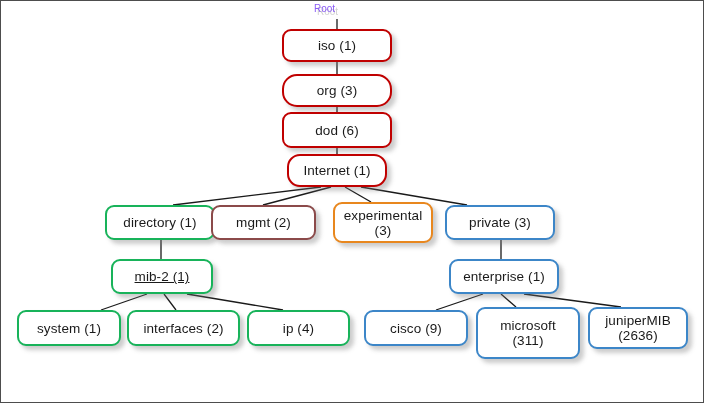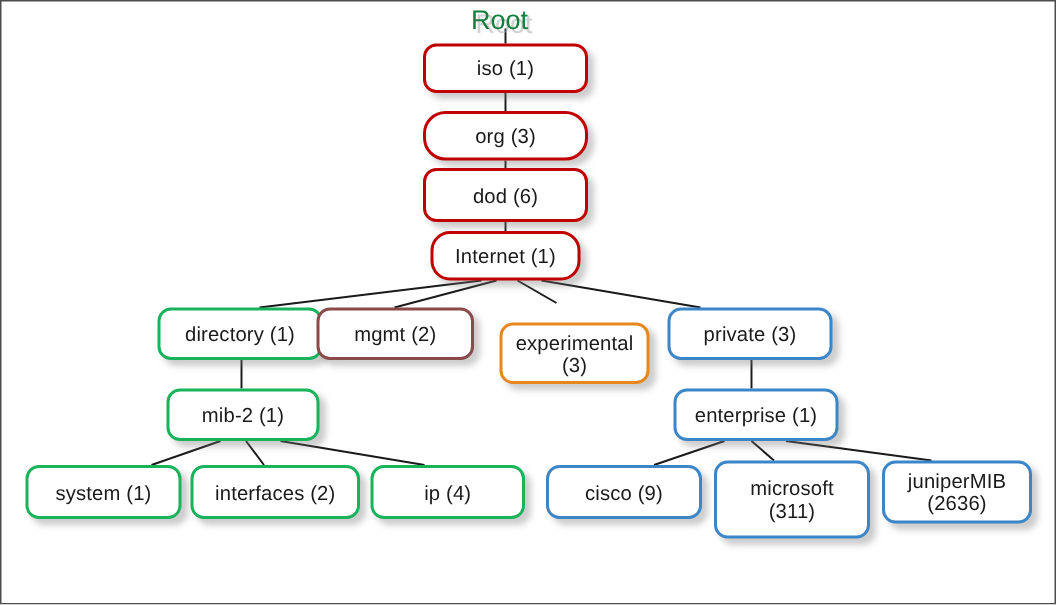--- a/index.html
+++ b/index.html
@@ -45,22 +45,22 @@
     z-index: 2;
   }
   .node .nlabel {
     display: block;
     padding: 0 3px;
     white-space: pre-line;
   }
   .root-label {
     position: absolute;
     z-index: 3;
-    font-size: 18px;
-    color: #15803d;
+    font-size: 10px;
+    color: #8b5cf6;
     text-shadow: 3px 3px 0 rgba(170,170,170,0.55);
     white-space: nowrap;
   }
   .caption {
     position: absolute;
     z-index: 3;
     font-size: 13.5px;
     color: #2b2b2b;
     white-space: nowrap;
     text-align: center;
@@ -104,28 +104,28 @@
       </div>
       <div class="node" style="left: 286px; top: 153px; width: 100px; height: 33px; border-color: rgb(192, 0, 0); border-radius: 13px;">
         <span class="nlabel">Internet (1)</span>
       </div>
       <div class="node" style="left: 104px; top: 204px; width: 110px; height: 35px; border-color: rgb(24, 179, 90);">
         <span class="nlabel">directory (1)</span>
       </div>
       <div class="node" style="left: 210px; top: 204px; width: 105px; height: 35px; border-color: rgb(139, 74, 74);">
         <span class="nlabel">mgmt (2)</span>
       </div>
-      <div class="node" style="left: 332px; top: 214px; width: 100px; height: 41px; border-color: rgb(232, 135, 30);">
+      <div class="node" style="left: 332px; top: 201px; width: 100px; height: 41px; border-color: rgb(232, 135, 30);">
         <span class="nlabel">experimental
 (3)</span>
       </div>
       <div class="node" style="left: 444px; top: 204px; width: 110px; height: 35px; border-color: rgb(60, 134, 200);">
         <span class="nlabel">private (3)</span>
       </div>
-      <div class="node" style="left: 110px; top: 258px; width: 102px; height: 35px; border-color: rgb(24, 179, 90);">
+      <div class="node" style="left: 110px; top: 258px; width: 102px; height: 35px; border-color: rgb(24, 179, 90); text-decoration: underline;">
         <span class="nlabel">mib-2 (1)</span>
       </div>
       <div class="node" style="left: 448px; top: 258px; width: 110px; height: 35px; border-color: rgb(60, 134, 200);">
         <span class="nlabel">enterprise (1)</span>
       </div>
       <div class="node" style="left: 16px; top: 309px; width: 104px; height: 36px; border-color: rgb(24, 179, 90);">
         <span class="nlabel">system (1)</span>
       </div>
       <div class="node" style="left: 126px; top: 309px; width: 113px; height: 36px; border-color: rgb(24, 179, 90);">
         <span class="nlabel">interfaces (2)</span>

